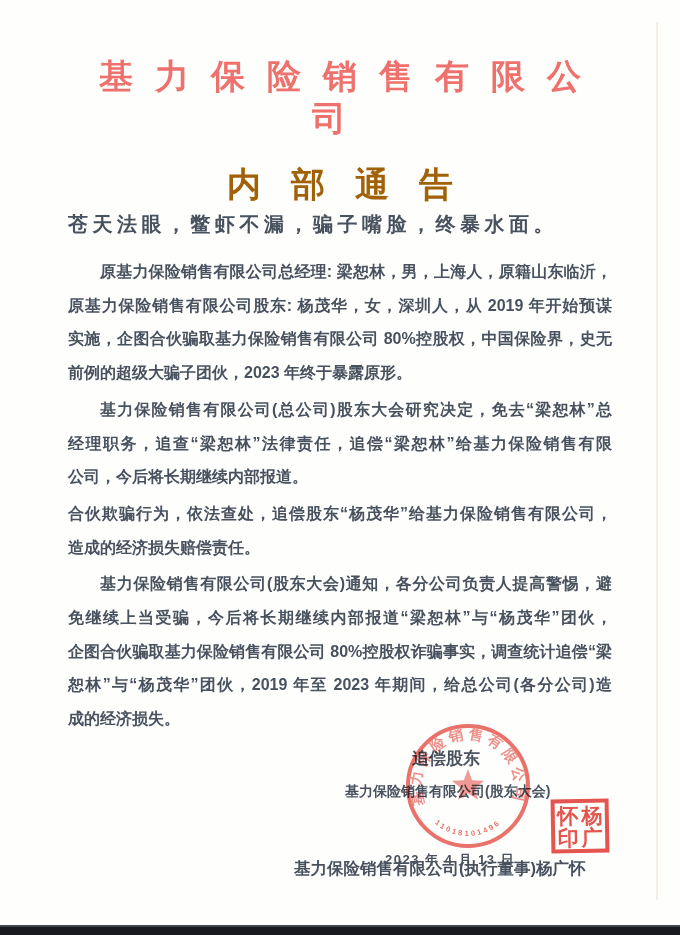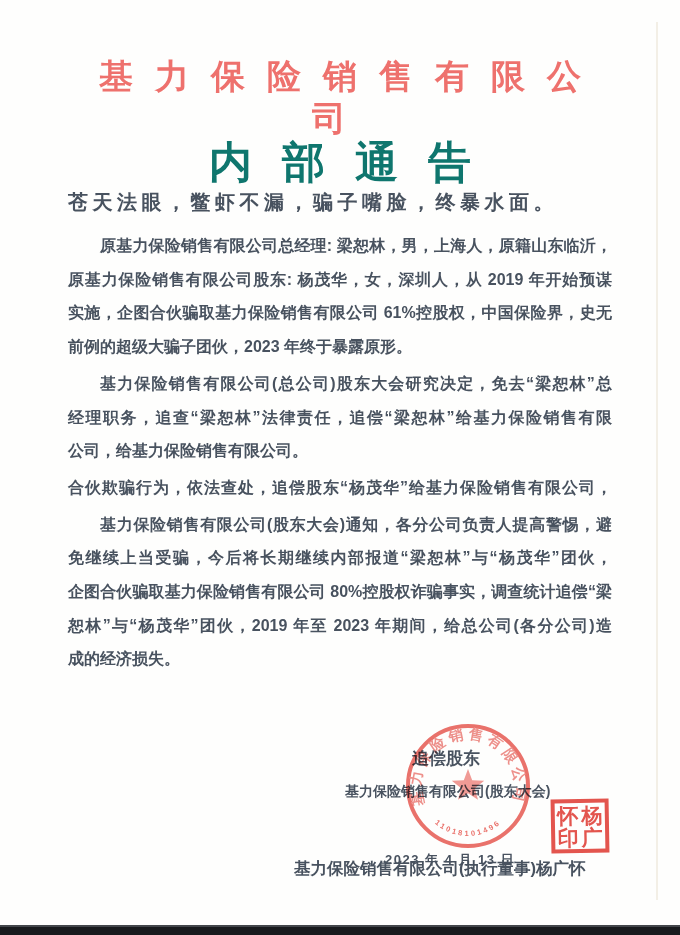--- a/index.html
+++ b/index.html
@@ -7,26 +7,26 @@
     position:relative;width:680px;height:935px;background:#fefefd;
     overflow:hidden;font-family:"Liberation Sans",sans-serif;font-weight:700;
     color:#48525f;
   }
   .content{padding:0 68px;}
   .title{
     margin:55px 0 0;text-align:center;font-size:34px;line-height:42px;
     letter-spacing:22px;text-indent:22px;color:#ee716d;font-weight:700;
   }
   .subtitle{
-    margin:2px 0 0;text-align:center;font-size:43px;line-height:42px;
-    letter-spacing:30px;text-indent:30px;color:#0f766e;font-weight:700;
+    margin:24px 0 0;text-align:center;font-size:34px;line-height:42px;
+    letter-spacing:30px;text-indent:30px;color:#a16207;font-weight:700;
   }
   .slogan1{margin:12px 0 0 56px;font-size:20px;line-height:30px;letter-spacing:3px;}
-  .slogan2{margin:4px 0 12px;font-size:20px;line-height:30px;letter-spacing:4.5px;}
-  .body-text{margin-top:4px;font-size:16px;line-height:33.7px;}
+  .slogan2{margin:4px 0 4px;font-size:20px;line-height:30px;letter-spacing:4.5px;}
+  .body-text{margin-top:16px;font-size:16px;line-height:33.7px;}
   .para{margin:0 0 3px 0;}
   .line{text-align:justify;text-align-last:justify;}
   .line.end{text-align-last:left;}
   .line.ind{text-indent:32px;}
   .closing{position:absolute;left:412px;top:747px;font-size:17px;}
   .sig1{position:absolute;left:345px;top:783px;font-size:14px;}
   .sig2{position:absolute;left:294px;top:858px;font-size:16.5px;}
   .date-line{position:absolute;left:385px;top:851px;font-size:13px;letter-spacing:1.5px;}
   .round-seal{
     position:absolute;left:398px;top:716px;width:140px;height:140px;
@@ -53,30 +53,31 @@
 
 <div class="page">
   <div class="content">
     <h1 class="title">基力保险销售有限公司</h1>
     <h2 class="subtitle">内部通告</h2>
     <div class="slogan2">苍天法眼，鳖虾不漏，骗子嘴脸，终暴水面。</div>
     <div class="body-text">
         <div class="para">
           <div class="line ind">原基力保险销售有限公司总经理: 梁恕林，男，上海人，原籍山东临沂，</div>
           <div class="line">原基力保险销售有限公司股东: 杨茂华，女，深圳人，从 2019 年开始预谋</div>
-          <div class="line">实施，企图合伙骗取基力保险销售有限公司 61%控股权，中国保险界，史无</div>
+          <div class="line">实施，企图合伙骗取基力保险销售有限公司 80%控股权，中国保险界，史无</div>
           <div class="line end">前例的超级大骗子团伙，2023 年终于暴露原形。</div>
         </div>
         <div class="para">
           <div class="line ind">基力保险销售有限公司(总公司)股东大会研究决定，免去“梁恕林”总</div>
           <div class="line">经理职务，追查“梁恕林”法律责任，追偿“梁恕林”给基力保险销售有限</div>
-          <div class="line end">公司，给基力保险销售有限公司。</div>
+          <div class="line end">公司，今后将长期继续内部报道。</div>
         </div>
         <div class="para">
           <div class="line">合伙欺骗行为，依法查处，追偿股东“杨茂华”给基力保险销售有限公司，</div>
+          <div class="line end">造成的经济损失赔偿责任。</div>
         </div>
         <div class="para">
           <div class="line ind">基力保险销售有限公司(股东大会)通知，各分公司负责人提高警惕，避</div>
           <div class="line">免继续上当受骗，今后将长期继续内部报道“梁恕林”与“杨茂华”团伙，</div>
           <div class="line">企图合伙骗取基力保险销售有限公司 80%控股权诈骗事实，调查统计追偿“梁</div>
           <div class="line">恕林”与“杨茂华”团伙，2019 年至 2023 年期间，给总公司(各分公司)造</div>
           <div class="line end">成的经济损失。</div>
         </div>
       </div>
   </div>

